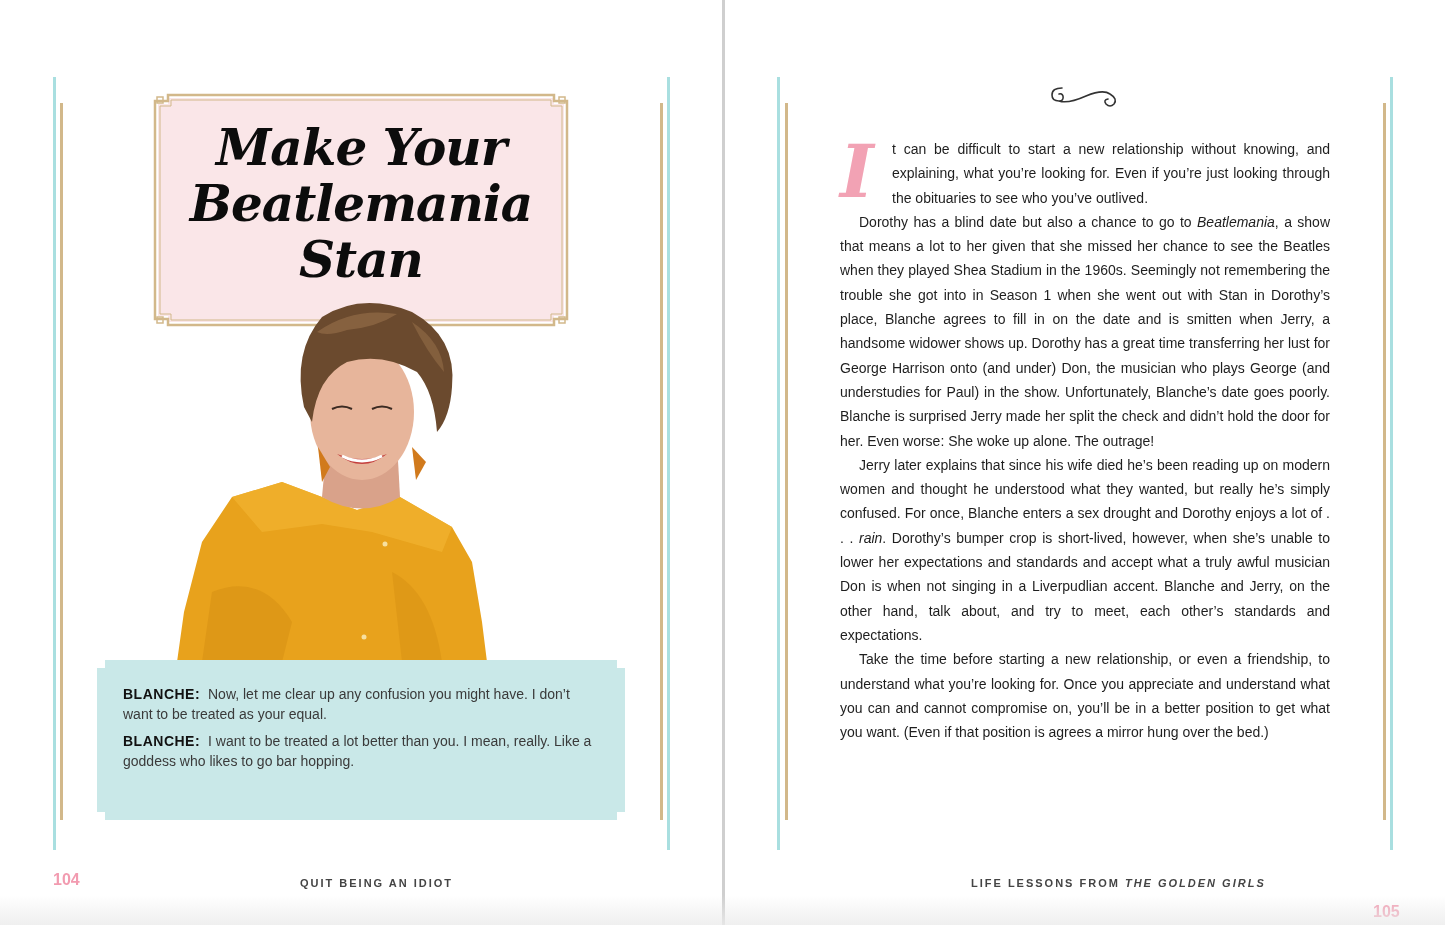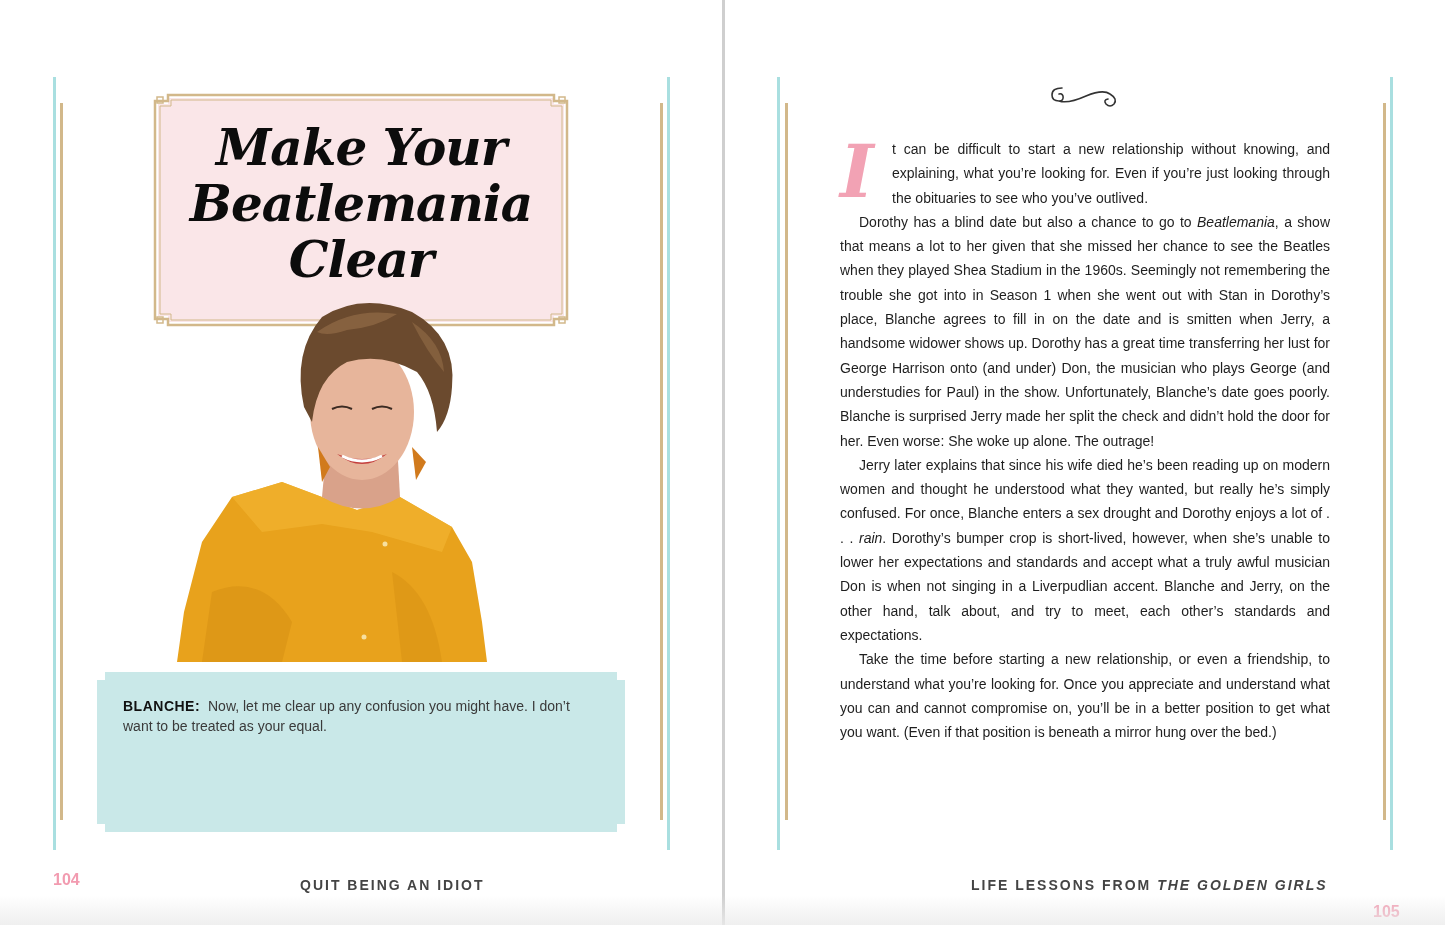--- a/index.html
+++ b/index.html
@@ -21,31 +21,31 @@
   .title-box { position: absolute; left: 152px; top: 92px; width: 418px; height: 236px; }
   .title-box svg { position: absolute; left: 0; top: 0; }
   .title-text { position: absolute; left: 0; top: 28px; width: 418px; text-align: center;
     font-family: "DejaVu Serif", serif; font-weight: bold; font-style: italic;
     font-size: 50px; line-height: 56px; color: #0c0c0c; letter-spacing: -1px; }
 
   
   .photo { position: absolute; left: 172px; top: 292px; width: 320px; height: 370px; }
 
   
-  .quote-box { position: absolute; left: 97px; top: 660px; width: 528px; height: 160px; margin-top: 12px; }
+  .quote-box { position: absolute; left: 97px; top: 660px; width: 528px; height: 160px; }
   .quote-bg { position: absolute; left: 8px; top: 0; width: 512px; height: 160px; background: #c9e8e8; }
   .quote-bg2 { position: absolute; left: 0; top: 8px; width: 528px; height: 144px; background: #c9e8e8; }
   .quote-content { position: absolute; left: 26px; top: 24px; width: 480px;
     font-family: "Liberation Sans", sans-serif; font-size: 14px; color: #3a3a3a; line-height: 20px; }
   .quote-line { margin-bottom: 7px; }
   .speaker { font-weight: bold; color: #111; letter-spacing: 0.5px; margin-right: 4px; }
 
   
   .folio { position: absolute; top: 871px; font-size: 16px; font-weight: bold; color: #f29bb0; }
-  .running-head { position: absolute; top: 877px; font-size: 14px; font-weight: bold;
+  .running-head { position: absolute; top: 877px; font-size: 11px; font-weight: bold;
     letter-spacing: 2px; color: #444; text-transform: uppercase; white-space: nowrap; }
   .running-head em { }
 
   
   .flourish { position: absolute; left: 1048px; top: 82px; width: 76px; height: 30px; }
   .body-text { position: absolute; left: 840px; top: 137px; width: 490px;
     font-family: "Liberation Sans", sans-serif; font-size: 14px; line-height: 24.3px;
     color: #1e1e1e; text-align: justify; }
   .body-text p { text-indent: 19px; }
   .body-text p.first { text-indent: 0; }
@@ -69,21 +69,21 @@
         <path d="M16,3 H402 V9 H415 V227 H402 V233 H16 V227 H3 V9 H16 Z" fill="none" stroke="#d2b88a" stroke-width="2.5"></path>
         <path d="M19,8 H399 V14 H410 V222 H399 V228 H19 V222 H8 V14 H19 Z" fill="none" stroke="#d2b88a" stroke-width="1"></path>
         <rect x="5" y="5" width="6" height="6" fill="none" stroke="#d2b88a" stroke-width="1.5"></rect>
         <rect x="407" y="5" width="6" height="6" fill="none" stroke="#d2b88a" stroke-width="1.5"></rect>
         <rect x="5" y="225" width="6" height="6" fill="none" stroke="#d2b88a" stroke-width="1.5"></rect>
         <rect x="407" y="225" width="6" height="6" fill="none" stroke="#d2b88a" stroke-width="1.5"></rect>
       </svg>
       <div class="title-text">
         <div>Make Your</div>
         <div>Beatlemania</div>
-        <div>Clear</div>
+        <div>Stan</div>
       </div>
     </div>
 
     <svg class="photo" viewBox="0 0 320 370" aria-label="Blanche in a golden yellow blouse, smiling">
 
       <path d="M5,370 L12,320 L30,250 L60,205 L110,190 L150,205 L185,218 L228,205 L280,235 L300,270 L310,330 L315,370 Z" fill="#e8a21c"></path>
       <path d="M60,205 L110,190 L150,205 L185,218 L228,205 L280,235 L270,260 L200,240 L150,232 L90,240 Z" fill="#f0b22e" opacity="0.8"></path>
       <path d="M40,300 Q90,280 120,330 L110,370 L30,370 Z" fill="#d48e12" opacity="0.5"></path>
       <path d="M220,280 Q260,300 270,370 L230,370 Z" fill="#d48e12" opacity="0.45"></path>
       <circle cx="213" cy="252" r="2.5" fill="#f7e0a0"></circle>
@@ -108,20 +108,24 @@
     </svg>
 
     <div class="quote-box">
       <div class="quote-bg"></div>
       <div class="quote-bg2"></div>
       <div class="quote-content">
         <div class="quote-line">
           <span class="speaker">BLANCHE:</span>
           <span>Now, let me clear up any confusion you might have. I don’t want to be treated as your equal.</span>
         </div>
+        <div class="quote-line">
+          <span class="speaker">BLANCHE:</span>
+          <span>I want to be treated a lot better than you. I mean, really. Like a goddess who likes to go bar hopping.</span>
+        </div>
       </div>
     </div>
 
     <div class="folio" style="left:53px;">104</div>
     <div class="running-head" style="left:300px;">QUIT BEING AN IDIOT</div>
   </div>
 
   <div class="gutter"></div>
 
   <div class="rule teal" style="left:777px; top:77px; height:773px;"></div>
@@ -137,21 +141,21 @@
     <p class="first">
       <span class="drop-cap">I</span><span>t can be difficult to start a new relationship without knowing, and explaining, what you’re looking for. Even if you’re just looking through the obituaries to see who you’ve outlived.</span>
     </p>
     <p>
       <span>Dorothy has a blind date but also a chance to go to </span><em>Beatlemania</em><span>, a show that means a lot to her given that she missed her chance to see the Beatles when they played Shea Stadium in the 1960s. Seemingly not remembering the trouble she got into in Season 1 when she went out with Stan in Dorothy’s place, Blanche agrees to fill in on the date and is smitten when Jerry, a handsome widower shows up. Dorothy has a great time transferring her lust for George Harrison onto (and under) Don, the musician who plays George (and understudies for Paul) in the show. Unfortunately, Blanche’s date goes poorly. Blanche is surprised Jerry made her split the check and didn’t hold the door for her. Even worse: She woke up alone. The outrage!</span>
     </p>
     <p>
       <span>Jerry later explains that since his wife died he’s been reading up on modern women and thought he understood what they wanted, but really he’s simply confused. For once, Blanche enters a sex drought and Dorothy enjoys a lot of . . . </span><em>rain</em><span>. Dorothy’s bumper crop is short-lived, however, when she’s unable to lower her expectations and standards and accept what a truly awful musician Don is when not singing in a Liverpudlian accent. Blanche and Jerry, on the other hand, talk about, and try to meet, each other’s standards and expectations.</span>
     </p>
     <p>
-      <span>Take the time before starting a new relationship, or even a friendship, to understand what you’re looking for. Once you appreciate and understand what you can and cannot compromise on, you’ll be in a better position to get what you want. (Even if that position is beneath a mirror hung over the bed.)</span>
+      <span>Take the time before starting a new relationship, or even a friendship, to understand what you’re looking for. Once you appreciate and understand what you can and cannot compromise on, you’ll be in a better position to get what you want. (Even if that position is agrees a mirror hung over the bed.)</span>
     </p>
   </div>
 
   <div class="running-head" style="left:971px;">
     <span>LIFE LESSONS FROM </span><em>THE GOLDEN GIRLS</em>
   </div>
   <div class="folio" style="left:1373px;margin-top:32px;">105</div>
 
   <div class="bottom-shade"></div>
 </div>

